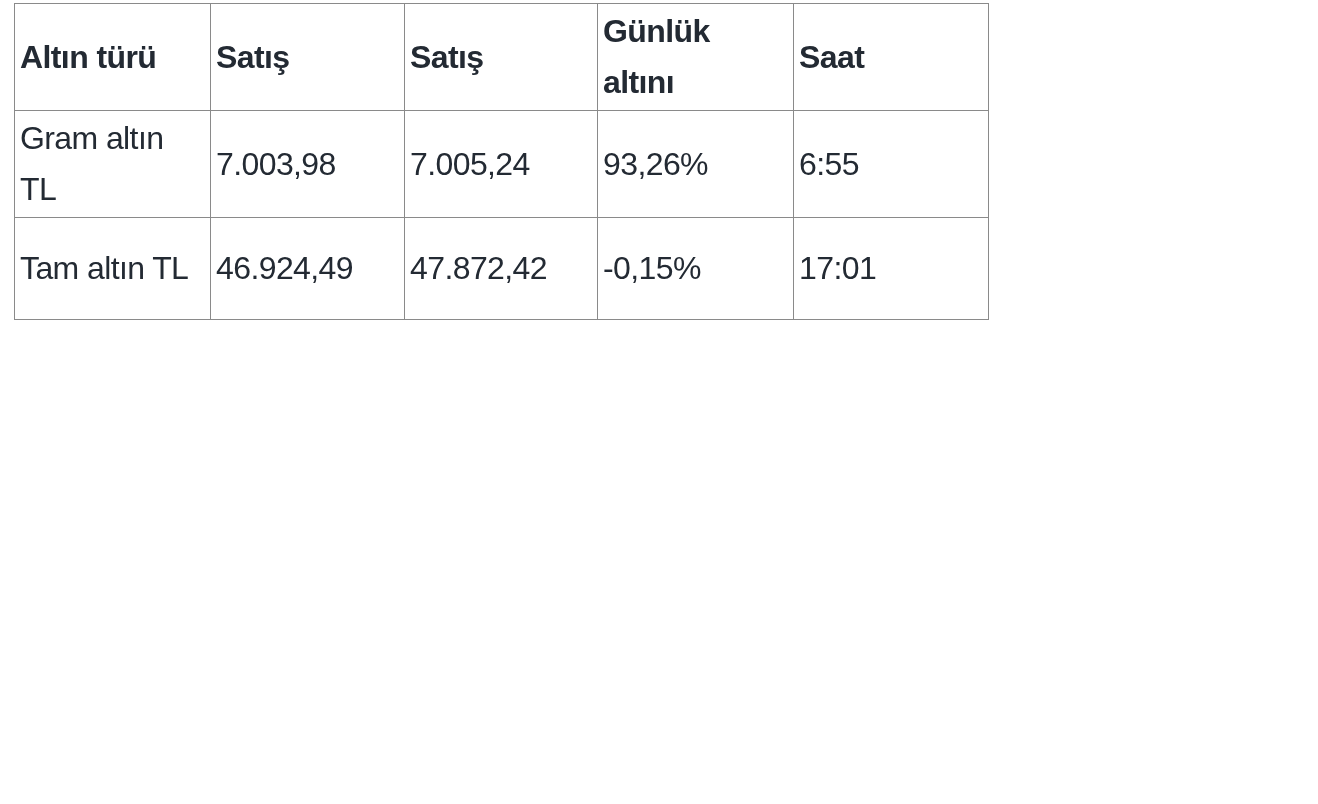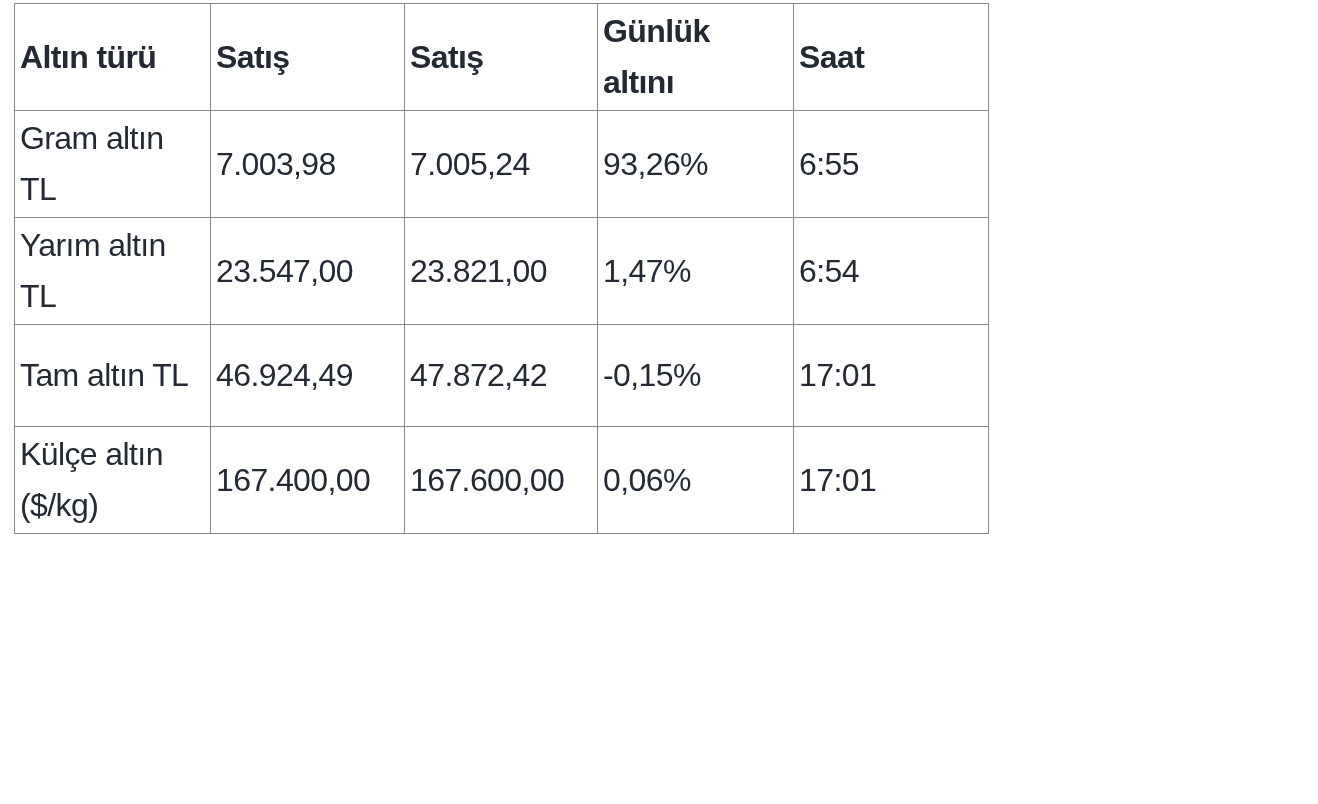--- a/index.html
+++ b/index.html
@@ -71,35 +71,21 @@
     </thead>
     <tbody>
       <tr class="r-two-line">
         <td class="type-cell">Gram altın TL</td>
         <td>7.003,98</td>
         <td>7.005,24</td>
         <td>93,26%</td>
         <td>6:55</td>
       </tr>
       <tr class="r-two-line">
-        <td class="type-cell">Yarım altın TL</td>
-        <td>23.547,00</td>
-        <td>23.821,00</td>
-        <td>1,47%</td>
-        <td>6:54</td>
-      </tr>
-      <tr class="r-two-line">
         <td class="type-cell">Tam altın TL</td>
         <td>46.924,49</td>
         <td>47.872,42</td>
         <td>-0,15%</td>
-        <td>17:01</td>
-      </tr>
-      <tr class="r-two-line">
-        <td class="type-cell">Külçe altın ($/kg)</td>
-        <td>167.400,00</td>
-        <td>167.600,00</td>
-        <td>0,06%</td>
         <td>17:01</td>
       </tr>
     </tbody>
   </table>
 </div>
 
 </body></html>

